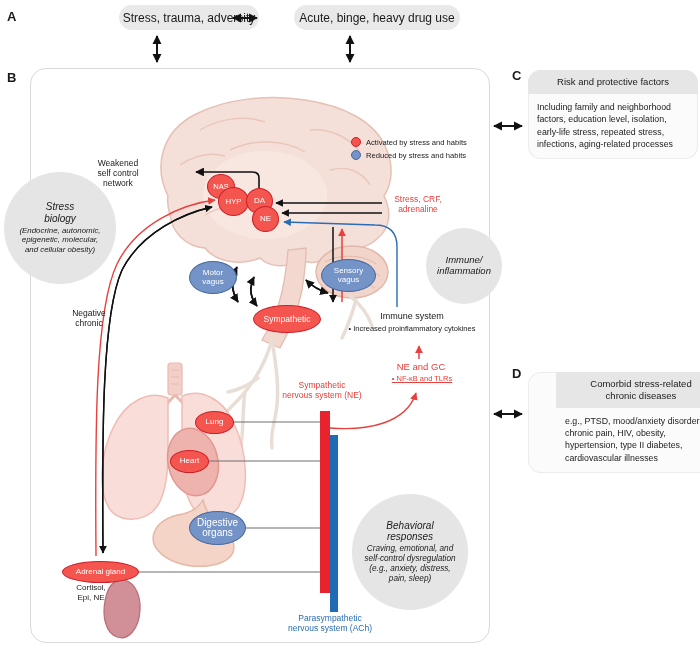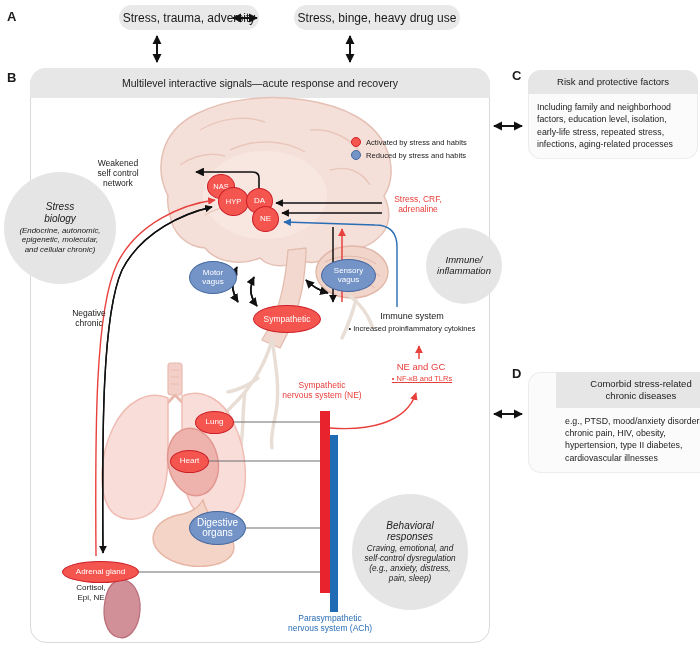--- a/index.html
+++ b/index.html
@@ -38,41 +38,40 @@
 <body>
 
 <div id="fig">
 
   <div class="panel-label" style="left:7px;top:9px;">A</div>
   <div class="panel-label" style="left:7px;top:70px;">B</div>
   <div class="panel-label" style="left:512px;top:68px;">C</div>
   <div class="panel-label" style="left:512px;top:366px;">D</div>
 
   <div class="pill" style="left:87px;top:5px;width:140px;">Stress, trauma, adversity</div>
-  <div class="pill" style="left:262px;top:5px;width:166px;">Stress, binge, heavy drug use</div>
+  <div class="pill" style="left:262px;top:5px;width:166px;">Acute, binge, heavy drug use</div>
 
   <div id="panelB"></div>
-  <div id="panelB-hd">Multilevel interactive signals—acute response and recovery</div>
 
   <div class="side-box" style="top:70px;">
     <div class="hd">Risk and protective factors</div>
     <div class="bd">Including family and neighborhood factors, education level, isolation, early-life stress, repeated stress, infections, aging-related processes</div>
   </div>
   <div class="side-box" style="top:372px;padding-left:28px;">
     <div class="hd" style="white-space:pre-line;">Comorbid stress-related
 chronic diseases</div>
     <div class="bd">e.g., PTSD, mood/anxiety disorders, chronic pain, HIV, obesity, hypertension, type II diabetes, cardiovascular illnesses</div>
   </div>
 
   <div class="gray-circle" style="left:4px;top:172px;width:112px;height:112px;">
     <div class="gc-title">Stress
 biology</div>
     <div class="gc-sub">(Endocrine, autonomic,
 epigenetic, molecular,
-and cellular chronic)</div>
+and cellular obesity)</div>
   </div>
   <div class="gray-circle" style="left:426px;top:228px;width:76px;height:76px;">
     <div class="gc-title" style="font-size:9.5px;">Immune/
 inflammation</div>
   </div>
   <div class="gray-circle" style="left:352px;top:494px;width:116px;height:116px;">
     <div class="gc-title">Behavioral
 responses</div>
     <div class="gc-sub" style="font-size:8.2px;">Craving, emotional, and
 self-control dysregulation

